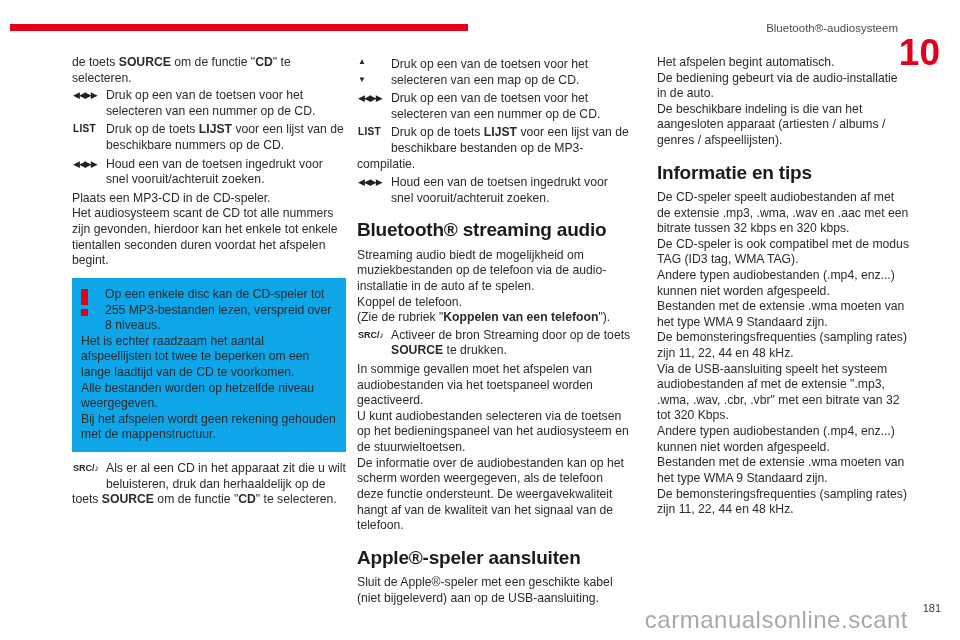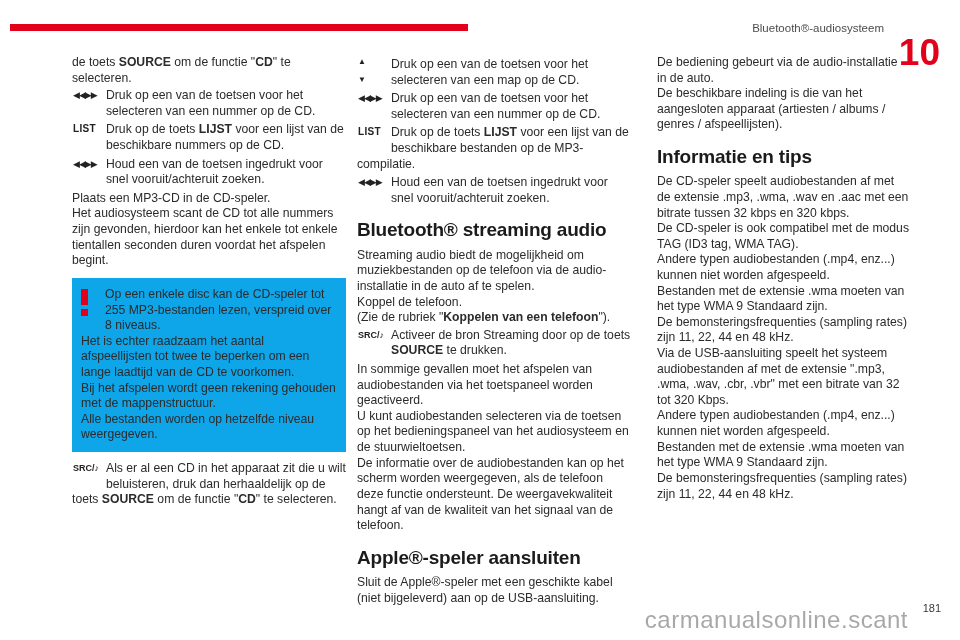--- a/index.html
+++ b/index.html
@@ -3,21 +3,21 @@
 <meta charset="utf-8">
 <style>
   :root { --red: #e2001a; --ink: #2b2b2b; }
   * { margin:0; padding:0; box-sizing:border-box; }
   html,body { background:#ffffff; }
   body {
     width:960px; height:640px; position:relative; overflow:hidden;
     font-family:"Liberation Sans", sans-serif; color:var(--ink);
   }
   .topbar { position:absolute; left:10px; top:24px; width:458px; height:7px; background:var(--red); }
-  .header-title { position:absolute; top:22px; right:76px; font-size:11.5px; color:#4d4d4d; }
+  .header-title { position:absolute; top:22px; right:62px; font-size:11.5px; color:#4d4d4d; }
   .chapter { position:absolute; top:34px; right:20px; font-size:37px; font-weight:bold; color:var(--red); line-height:1; }
   .col { position:absolute; top:55px; width:274px; font-size:12.2px; line-height:1.28; color:var(--ink); }
   #col1 { left:57px;margin-left:15px; }
   #col2 { left:357px; }
   #col3 { left:657px; width:252px; }
   p.para { margin:0; }
   h2 { font-size:19px; line-height:1.12; font-weight:700; color:#1b1b1b; margin:13px 0 7px; letter-spacing:-0.2px; }
   .ipara { margin:2px 0 3px; }
   .ipara::after { content:""; display:block; clear:both; }
   .igut { float:left; width:34px; height:30px; padding-left:1px; color:#222; }
@@ -62,22 +62,22 @@
   <p class="para">Plaats een MP3-CD in de CD-speler.</p>
   <p class="para">Het audiosysteem scant de CD tot alle nummers zijn gevonden, hierdoor kan het enkele tot enkele tientallen seconden duren voordat het afspelen begint.</p>
 
   <div class="warnbox">
     <span class="warn-ic">
       <span class="bar" style="display:block"></span>
       <span class="dot" style="display:block"></span>
     </span>
     <span>Op een enkele disc kan de CD-speler tot 255 MP3-bestanden lezen, verspreid over 8 niveaus.</span>
     <p class="para">Het is echter raadzaam het aantal afspeellijsten tot twee te beperken om een lange laadtijd van de CD te voorkomen.</p>
+    <p class="para">Alle bestanden worden op hetzelfde niveau weergegeven.</p>
     <p class="para">Bij het afspelen wordt geen rekening gehouden met de mappenstructuur.</p>
-    <p class="para">Alle bestanden worden op hetzelfde niveau weergegeven.</p>
   </div>
 
   <div class="ipara">
     <span class="igut ic-src">SRC/♪</span>
     <span class="txt">Als er al een CD in het apparaat zit die u wilt beluisteren, druk dan herhaaldelijk op de toets <b>SOURCE</b> om de functie "<b>CD</b>" te selecteren.</span>
   </div>
 </div>
 
 <div class="col" id="col2">
   <div class="ipara">
@@ -115,20 +115,21 @@
 
   <p class="para">In sommige gevallen moet het afspelen van audiobestanden via het toetspaneel worden geactiveerd.</p>
   <p class="para">U kunt audiobestanden selecteren via de toetsen op het bedieningspaneel van het audiosysteem en de stuurwieltoetsen.</p>
   <p class="para">De informatie over de audiobestanden kan op het scherm worden weergegeven, als de telefoon deze functie ondersteunt. De weergavekwaliteit hangt af van de kwaliteit van het signaal van de telefoon.</p>
 
   <h2>Apple®-speler aansluiten</h2>
   <p class="para">Sluit de Apple®-speler met een geschikte kabel (niet bijgeleverd) aan op de USB-aansluiting.</p>
 </div>
 
 <div class="col" id="col3">
+  <p class="para">Het afspelen begint automatisch.</p>
   <p class="para">De bediening gebeurt via de audio-installatie in de auto.</p>
   <p class="para">De beschikbare indeling is die van het aangesloten apparaat (artiesten / albums / genres / afspeellijsten).</p>
 
   <h2>Informatie en tips</h2>
   <p class="para">De CD-speler speelt audiobestanden af met de extensie .mp3, .wma, .wav en .aac met een bitrate tussen 32 kbps en 320 kbps.</p>
   <p class="para">De CD-speler is ook compatibel met de modus TAG (ID3 tag, WMA TAG).</p>
   <p class="para">Andere typen audiobestanden (.mp4, enz...) kunnen niet worden afgespeeld.</p>
   <p class="para">Bestanden met de extensie .wma moeten van het type WMA 9 Standaard zijn.</p>
   <p class="para">De bemonsteringsfrequenties (sampling rates) zijn 11, 22, 44 en 48 kHz.</p>
   <p class="para">Via de USB-aansluiting speelt het systeem audiobestanden af met de extensie ".mp3, .wma, .wav, .cbr, .vbr" met een bitrate van 32 tot 320 Kbps.</p>

